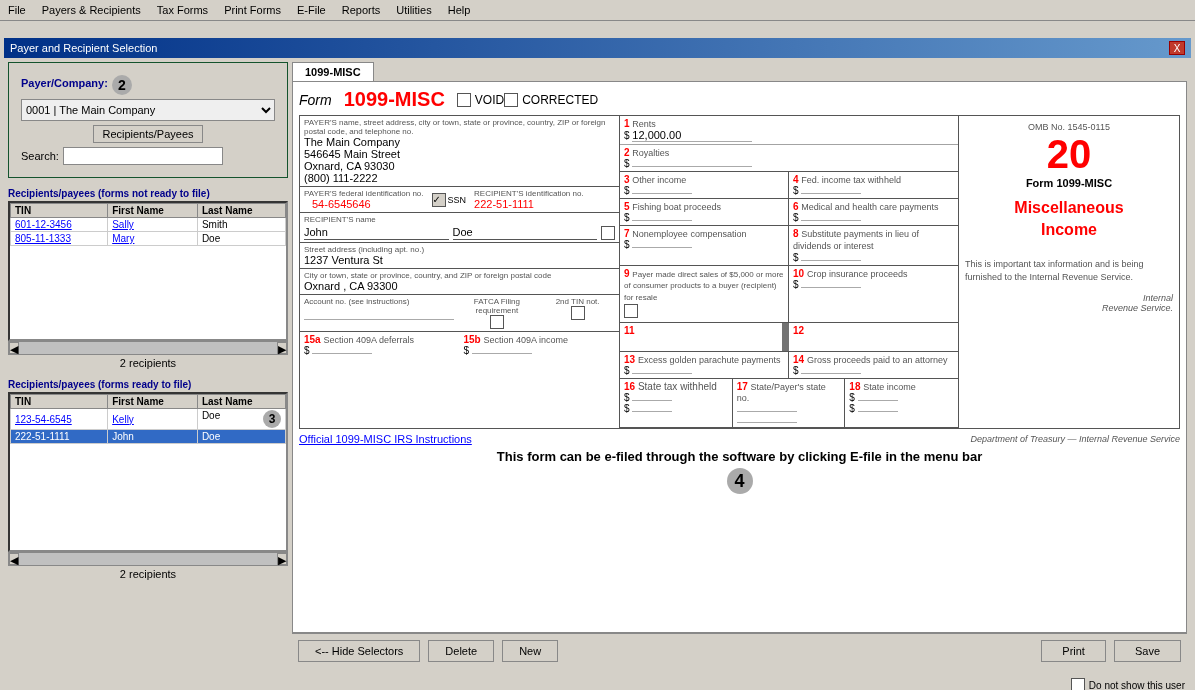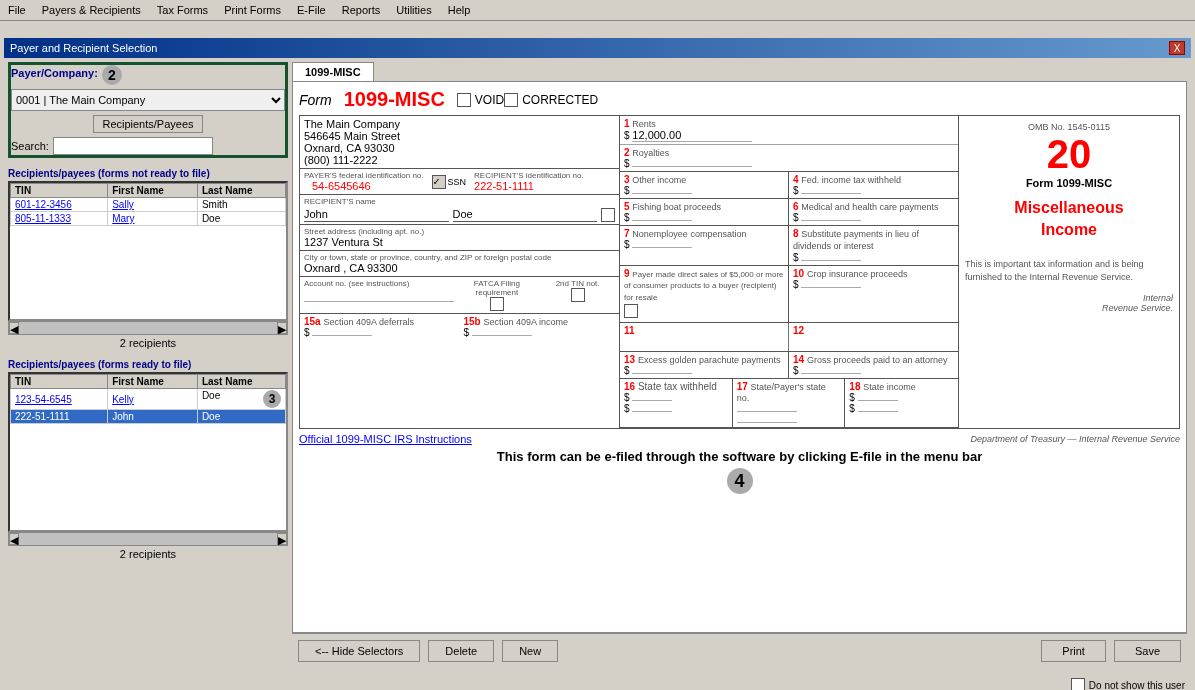--- a/index.html
+++ b/index.html
@@ -11,21 +11,21 @@
 
     
     .main-window { background: #d4d0c8; padding: 4px; height: calc(100vh - 22px); display: flex; flex-direction: column; margin-top: 13px; }
     .window-title { background: linear-gradient(to right, #003087, #6699cc); color: white; padding: 3px 6px; font-size: 11px; display: flex; justify-content: space-between; align-items: center; }
     .window-close { background: #c0392b; border: 1px solid #900; color: white; width: 16px; height: 14px; font-size: 10px; cursor: pointer; display: flex; align-items: center; justify-content: center; }
 
     .window-body { display: flex; flex: 1; background: #d4d0c8; gap: 4px; padding: 4px; overflow: hidden; }
 
     
     .left-panel { width: 280px; display: flex; flex-direction: column; gap: 4px; }
-    .payer-section { background: #d4d0c8; border: 3px solid #14532d; padding: 0; }
+    .payer-section { background: #d4d0c8; border: 1px solid #14532d; padding: 12px; }
     .payer-label { color: #00008b; font-weight: bold; font-size: 11px; margin-bottom: 4px; }
     .payer-select { width: 100%; height: 22px; font-size: 11px; border: 1px solid #888; }
     .recipients-payees-btn { background: #d4d0c8; border: 1px solid #888; padding: 2px 8px; font-size: 11px; cursor: pointer; margin-top: 4px; }
     .search-row { display: flex; align-items: center; gap: 4px; margin-top: 4px; }
     .search-input { border: 1px solid #888; height: 18px; width: 160px; font-size: 11px; }
     .recipients-header { color: #00008b; font-weight: bold; font-size: 10px; margin-top: 6px; margin-bottom: 2px; }
     .table-container { border: 2px inset #888; background: white; overflow-y: auto; }
     .data-table { width: 100%; border-collapse: collapse; }
     .data-table th { background: #d4d0c8; border: 1px solid #888; padding: 1px 4px; font-size: 10px; text-align: left; }
     .data-table td { border: 1px solid #ccc; padding: 1px 4px; font-size: 10px; }
@@ -196,20 +196,21 @@
               <span>CORRECTED</span>
             </label>
           </div>
         </div>
 
         <div style="display:grid; grid-template-columns: 320px 1fr 220px; border: 1px solid #555; font-size:10px;">
 
           <div style="border-right: 1px solid #555;">
 
             <div style="border-bottom:1px solid #555; padding:2px 4px;">
+              <div style="font-size:8px; color:#555;">PAYER'S name, street address, city or town, state or province, country, ZIP or foreign postal code, and telephone no.</div>
               <div style="font-size:11px;">The Main Company</div>
               <div style="font-size:11px;">546645 Main Street</div>
               <div style="font-size:11px;">Oxnard, CA 93030</div>
               <div style="font-size:11px;">(800) 111-2222</div>
             </div>
 
             <div style="border-bottom:1px solid #555; padding:2px 4px; display:flex; gap:8px;">
               <div>
                 <div style="font-size:8px; color:#555;">PAYER'S federal identification no.</div>
                 <div style="font-size:11px; color:red;padding-left:8px;">54-6545646</div>
@@ -332,21 +333,21 @@
                 <div><span class="cb" style="display:inline-block; margin-top:2px;"></span></div>
               </div>
               <div style="padding:2px 4px;">
                 <span style="color:red; font-weight:bold; font-size:10px;">10</span>
                 <span style="font-size:9px; color:#555;">Crop insurance proceeds</span>
                 <div>$ <span style="border-bottom:1px solid #aaa; min-width:60px; display:inline-block;"></span></div>
               </div>
             </div>
 
             <div style="display:grid; grid-template-columns:1fr 1fr; border-bottom:1px solid #555;">
-              <div style="border-right:1px solid #737373; padding:2px 4px; min-height:28px;">
+              <div style="border-right:7px solid #737373; padding:2px 4px; min-height:28px;">
                 <span style="color:red; font-weight:bold; font-size:10px;">11</span>
               </div>
               <div style="padding:2px 4px; min-height:28px;">
                 <span style="color:red; font-weight:bold; font-size:10px;">12</span>
               </div>
             </div>
 
             <div style="display:grid; grid-template-columns:1fr 1fr; border-bottom:1px solid #555;">
               <div style="border-right:1px solid #555; padding:2px 4px;">
                 <span style="color:red; font-weight:bold; font-size:10px;">13</span>

